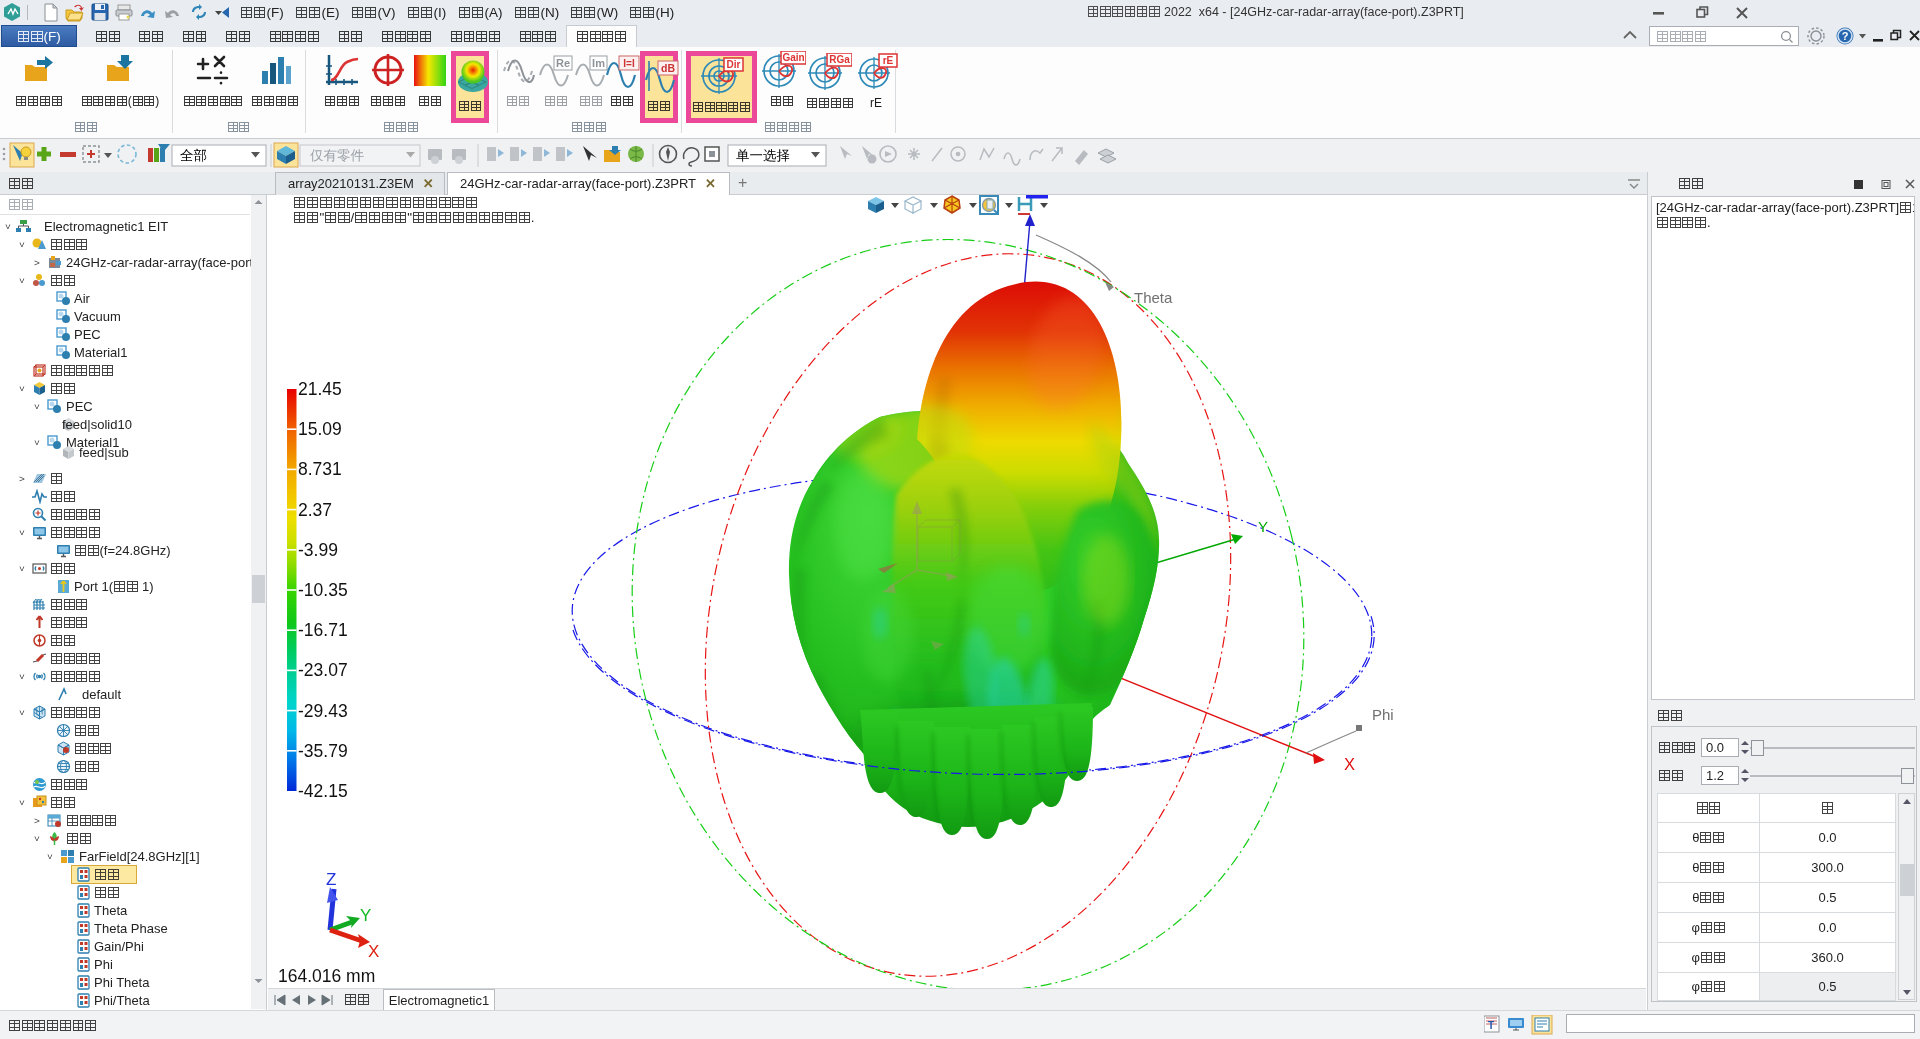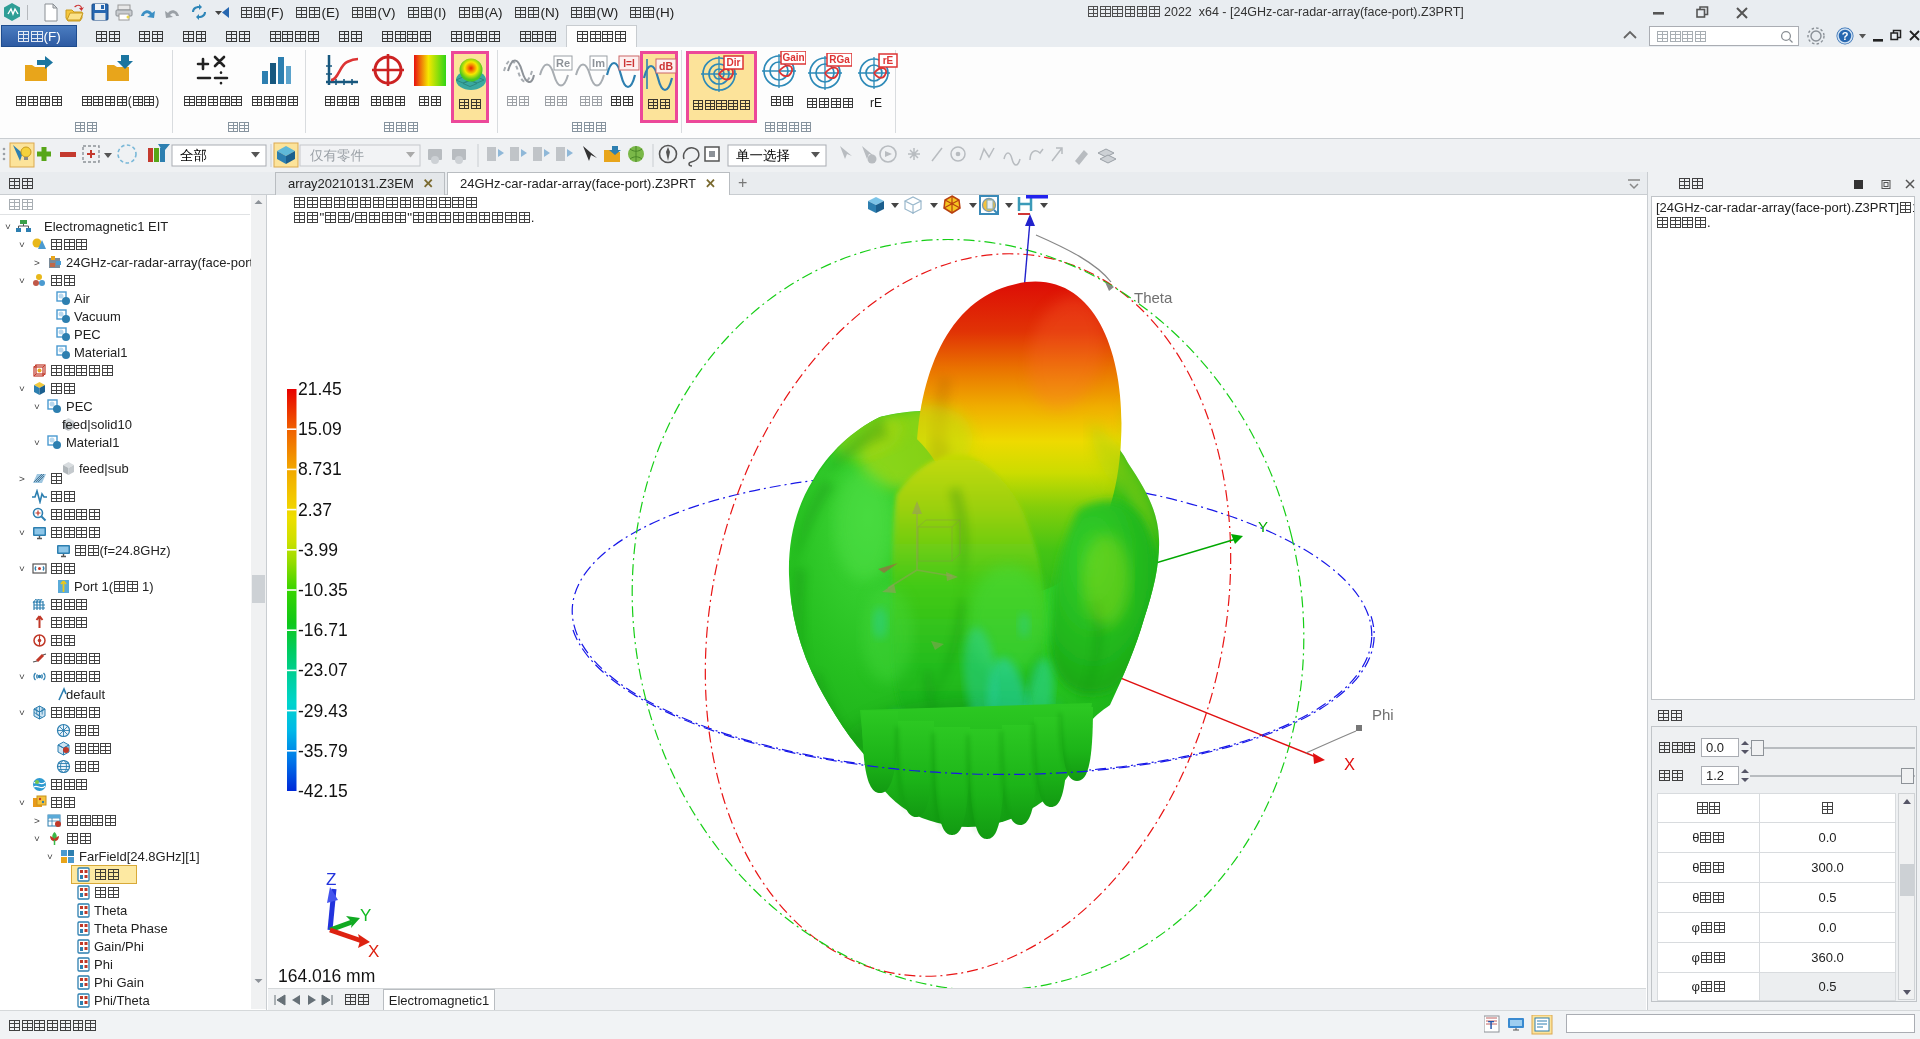--- a/index.html
+++ b/index.html
@@ -15,21 +15,21 @@
 #tabrow{left:0;top:25px;width:1920px;height:22px;background:#e9edf1}
 .rtab{display:inline-block;padding:3px 9px;font-size:13px;color:#1a1a1a}
 #filebtn{position:absolute;left:1px;top:0;width:76px;height:22px;background:linear-gradient(#4a7cc0,#2e5ba2);border:1px solid #1e4c8e;color:#fff;text-align:center;padding-top:3px;font-size:13.5px}
 .rtab.active{background:#fdfdfd;border:1px solid #c8ccd0;border-bottom:none}
 
 #ribbon{left:0;top:47px;width:1920px;height:92px;background:#fdfdfd;border-bottom:1px solid #c9cdd1}
 .rgroup-label{position:absolute;top:73px;font-size:12px;color:#73828f;width:100%;text-align:center}
 .rsep{position:absolute;top:3px;height:83px;width:1px;background:#d9dcdf}
 .rbtn{position:absolute;text-align:center;font-size:12px;color:#1a1a1a}
 .rbtn .lbl{margin-top:2px}
-.hl{background:#fce39a;border:3px solid #ec4899}
+.hl{background:#fce39a;border:5px solid #ec4899}
 
 #toolbar{left:0;top:139px;width:1920px;height:33px;background:#eff1f3}
 
 #doctabrow{left:0;top:172px;width:1920px;height:23px;background:#e9ecef;border-bottom:1px solid #c9cdd1}
 .dtab{position:absolute;top:0;height:23px;border:1px solid #b9bdc1;border-bottom:none;background:#e4e7ea;font-size:13px;padding:3px 8px 0 12px}
 .dtab.active{background:#fff}
 .dtab .x{color:#7a6a30;font-weight:bold;margin-left:9px;font-size:13px}
 
 #leftpanel{left:0;top:195px;width:267px;height:815px;background:#fff;border-right:1px solid #c9cdd1}
 #searchbox{position:absolute;left:0;top:0;width:250px;height:20px;border-bottom:1px solid #e0e2e4;color:#9aa0a6;padding:2px 8px;font-size:13px}
@@ -625,21 +625,21 @@
         </svg>
         <span class="tx" style="left:62px">feed|solid10</span>
       </div>
  <div class="trow" style="top:218px">
         <span class="ar" style="left:34px">˅</span>
         <svg class="ic" style="left:47px" width="15" height="15">
           <use href="#i-matitem"></use>
         </svg>
         <span class="tx" style="left:66px">Material1</span>
       </div>
- <div class="trow" style="top:244px">
+ <div class="trow" style="top:228px">
         <svg class="ic" style="left:61px" width="15" height="15">
           <use href="#i-graycube"></use>
         </svg>
         <span class="tx" style="left:79px">feed|sub</span>
       </div>
  <div class="trow" style="top:254px">
         <span class="ar" style="left:19px">˃</span>
         <svg class="ic" style="left:32px" width="15" height="15">
           <use href="#i-face"></use>
         </svg>
@@ -711,21 +711,21 @@
         <span class="ar" style="left:19px">˅</span>
         <svg class="ic" style="left:32px" width="15" height="15">
           <use href="#i-sig"></use>
         </svg>
         <span class="tx" style="left:50px"><i class="cj"></i><i class="cj"></i><i class="cj"></i><i class="cj"></i></span>
       </div>
  <div class="trow" style="top:470px">
         <svg class="ic" style="left:56px" width="15" height="15">
           <use href="#i-sig2"></use>
         </svg>
-        <span class="tx" style="left:66px">default</span>
+        <span class="tx" style="left:82px">default</span>
       </div>
  <div class="trow" style="top:488px">
         <span class="ar" style="left:19px">˅</span>
         <svg class="ic" style="left:32px" width="15" height="15">
           <use href="#i-mesh"></use>
         </svg>
         <span class="tx" style="left:50px"><i class="cj"></i><i class="cj"></i><i class="cj"></i><i class="cj"></i></span>
       </div>
  <div class="trow" style="top:506px">
         <svg class="ic" style="left:56px" width="15" height="15">
@@ -813,21 +813,21 @@
  <div class="trow" style="top:740px">
         <svg class="ic" style="left:76px" width="15" height="15">
           <use href="#i-res"></use>
         </svg>
         <span class="tx" style="left:94px">Phi</span>
       </div>
  <div class="trow" style="top:758px">
         <svg class="ic" style="left:76px" width="15" height="15">
           <use href="#i-res"></use>
         </svg>
-        <span class="tx" style="left:94px">Phi Gain</span>
+        <span class="tx" style="left:94px">Phi Theta</span>
       </div>
  <div class="trow" style="top:776px">
         <svg class="ic" style="left:76px" width="15" height="15">
           <use href="#i-res"></use>
         </svg>
         <span class="tx" style="left:94px">Phi/Theta</span>
       </div>
 </div>
 <div id="treescroll">
  <path></path>

